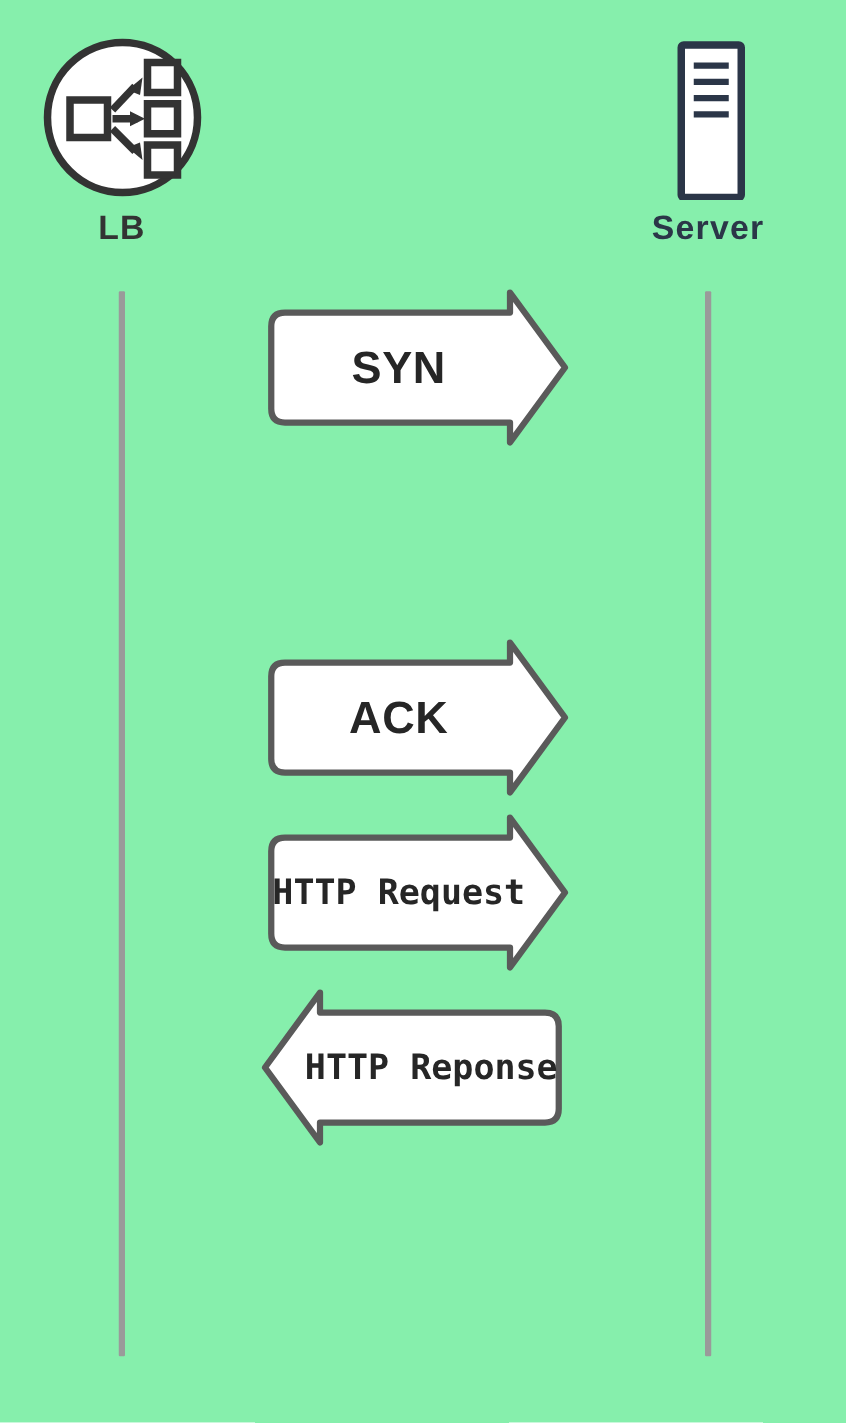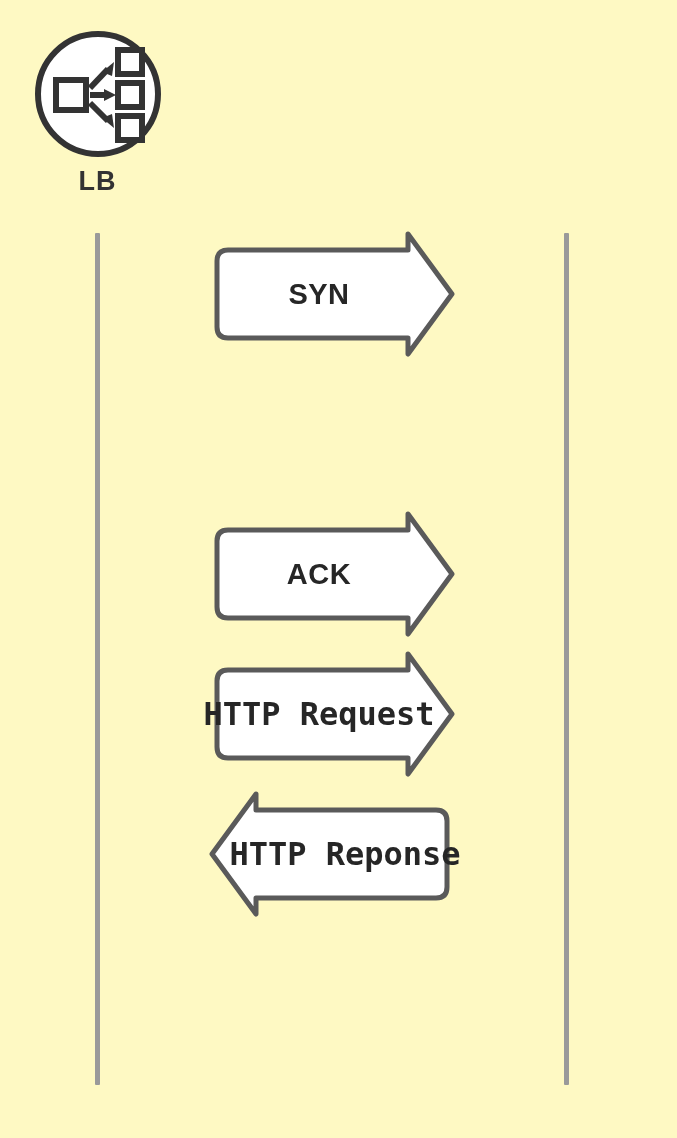--- a/index.html
+++ b/index.html
@@ -8,21 +8,21 @@
     padding: 0;
     background: #ffffff;
   }
   body {
     font-family: "Liberation Sans", sans-serif;
   }
   #canvas {
     position: relative;
     width: 677px;
     height: 1138px;
-    background: #fef9c3;
+    background: #86efac;
     overflow: hidden;
   }
 
   
   .actor {
     position: absolute;
     display: flex;
     flex-direction: column;
     align-items: center;
   }
@@ -86,27 +86,27 @@
     align-items: center;
     justify-content: center;
     color: #262626;
     line-height: 1;
     white-space: nowrap;
     pointer-events: none;
   }
   .label-sans {
     font-family: "Liberation Sans", sans-serif;
     font-weight: bold;
-    font-size: 29px;
+    font-size: 36px;
     letter-spacing: 0.5px;
   }
   .label-mono {
     font-family: "DejaVu Sans Mono", monospace;
     font-weight: bold;
-    font-size: 32px;
+    font-size: 28px;
     letter-spacing: 0px;
   }
   
   .dir-right .message-label { justify-content: center; padding-right: 26px; box-sizing: border-box; }
   .dir-left  .message-label { justify-content: center; padding-left: 26px;  box-sizing: border-box; }
 
   #msg-0 { top: 228px; }
   #msg-1 { top: 368px; }
   #msg-2 { top: 508px; }
   #msg-3 { top: 648px; }
@@ -132,20 +132,34 @@
           <line x1="58" y1="75" x2="76" y2="93"></line>
         </g>
         <polygon points="82,34 70,44 80,48" fill="#333333"></polygon>
         <polygon points="84,67 72,61 72,73" fill="#333333"></polygon>
         <polygon points="82,100 70,90 80,86" fill="#333333"></polygon>
       </svg>
     </span>
     <span class="actor-label">LB</span>
   </div>
 
+  <div class="actor" id="actor-server">
+    <span class="actor-icon">
+      <svg width="132" height="132" viewBox="0 0 132 132" aria-hidden="true">
+        <rect x="44" y="8" width="48" height="122" rx="2" fill="#ffffff" stroke="#2b3648" stroke-width="6"></rect>
+        <g fill="#2b3648">
+          <rect x="54" y="22" width="28" height="5"></rect>
+          <rect x="54" y="35" width="28" height="5"></rect>
+          <rect x="54" y="48" width="28" height="5"></rect>
+          <rect x="54" y="61" width="28" height="5"></rect>
+        </g>
+      </svg>
+    </span>
+    <span class="actor-label">Server</span>
+  </div>
 
   <div class="lifeline" id="lifeline-lb"></div>
   <div class="lifeline" id="lifeline-server"></div>
 
   <div class="message dir-right" id="msg-0">
     <svg width="252" height="132" viewBox="0 0 252 132" aria-hidden="true">
       <path d="M 11 33 Q 11 22 22 22 L 202 22 L 202 6 L 246 66 L 202 126 L 202 110 L 22 110 Q 11 110 11 99 Z" fill="#ffffff" stroke="#5a5a5a" stroke-width="5" stroke-linejoin="round" stroke-linecap="round"></path>
     </svg>
     <div class="message-label label-sans">SYN</div>
   </div>

